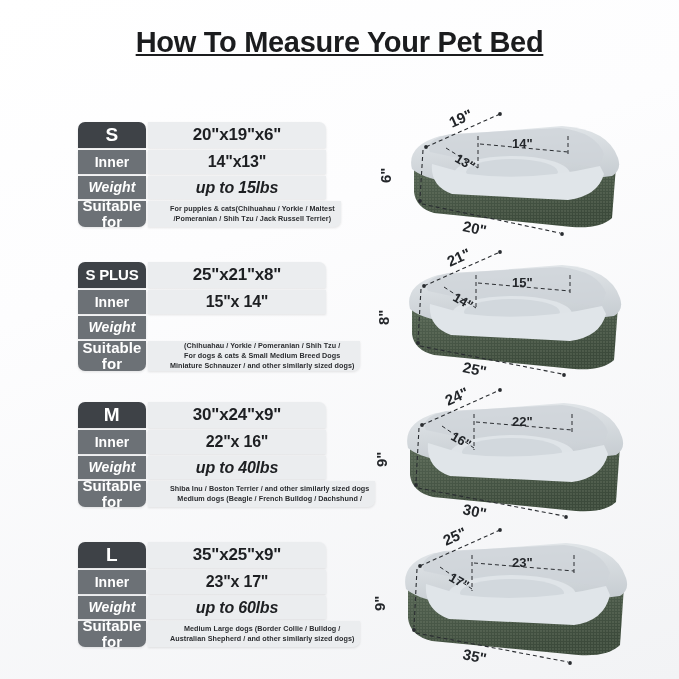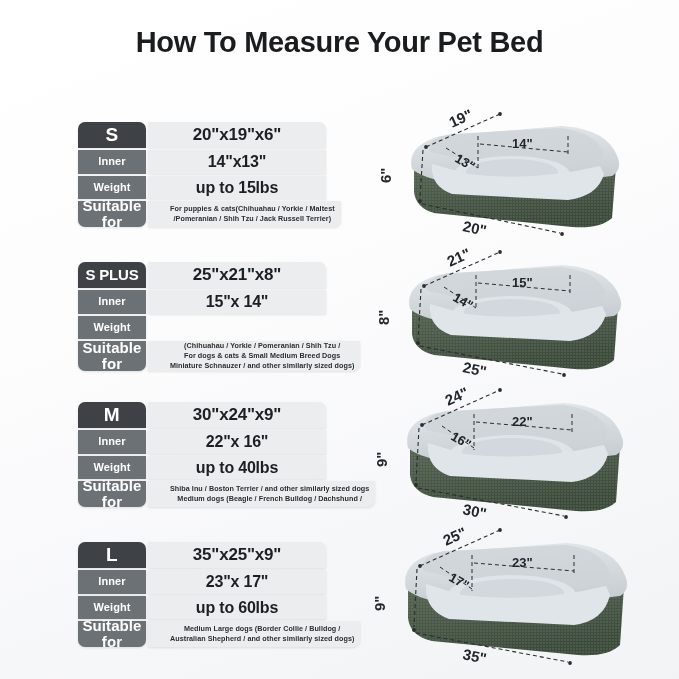--- a/index.html
+++ b/index.html
@@ -28,20 +28,21 @@
     position: absolute;
     top: 26px;
     left: 0;
     width: 679px;
     text-align: center;
     font-size: 29px;
     font-weight: 800;
     letter-spacing: -0.3px;
     color: #1b1c1e;
     text-shadow: 0 1px 1px rgba(255,255,255,0.9);
+    text-decoration: underline;
   }
 
   
   .spec-table {
     position: absolute;
     left: 78px;
     width: 248px;
     display: flex;
     flex-direction: column;
     gap: 2px;
@@ -56,21 +57,21 @@
 
   .spec-label {
     width: 68px;
     flex: 0 0 68px;
     background: #6c7176;
     color: #ffffff;
     display: flex;
     align-items: center;
     justify-content: center;
     text-align: center;
-    font-size: 11px;
+    font-size: 14px;
     font-weight: 700;
     line-height: 1.05;
     letter-spacing: 0.1px;
     padding: 2px 1px;
   }
 
   .spec-row.is-size .spec-label {
     background: #3e4247;
     border-radius: 7px 7px 0 0;
     font-size: 19px;
@@ -120,21 +121,21 @@
     border-radius: 0 0 7px 0;
     font-size: 7.2px;
     font-weight: 600;
     line-height: 1.42;
     letter-spacing: 0.05px;
     color: #2b2d30;
   }
 
   .spec-row.is-size { height: 26px; }
   .spec-row.is-inner { height: 24px; }
-  .spec-row.is-weight { height: 23px; }
+  .spec-row.is-weight { height: 23px; font-style: italic; }
   .spec-row.is-suitable { height: 26px; }
   .spec-row.is-suitable.tall { height: 30px; }
 
   .sv-lines { display: block; }
   .sv-lines span { display: block; white-space: nowrap; padding-left: 16px; }
 
   
   .bed-figure {
     position: absolute;
     left: 372px;

